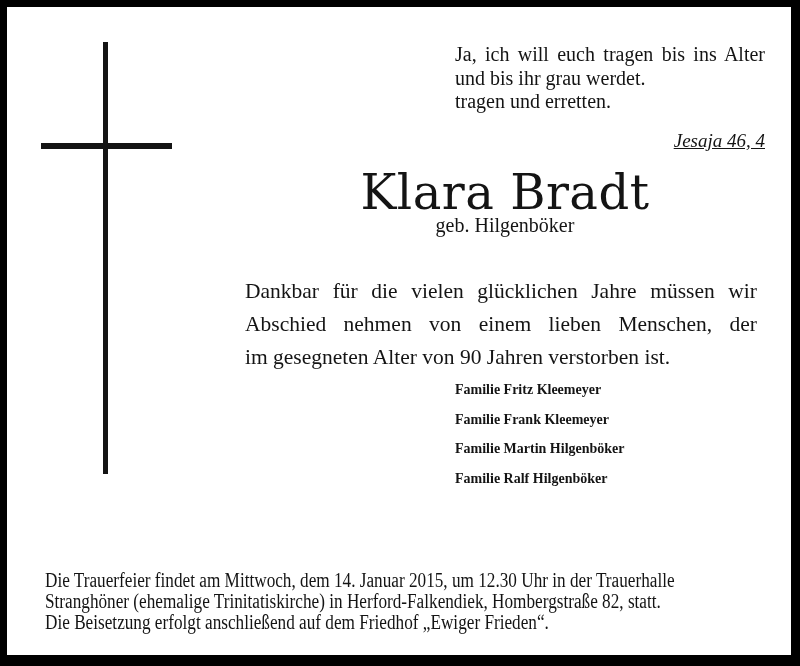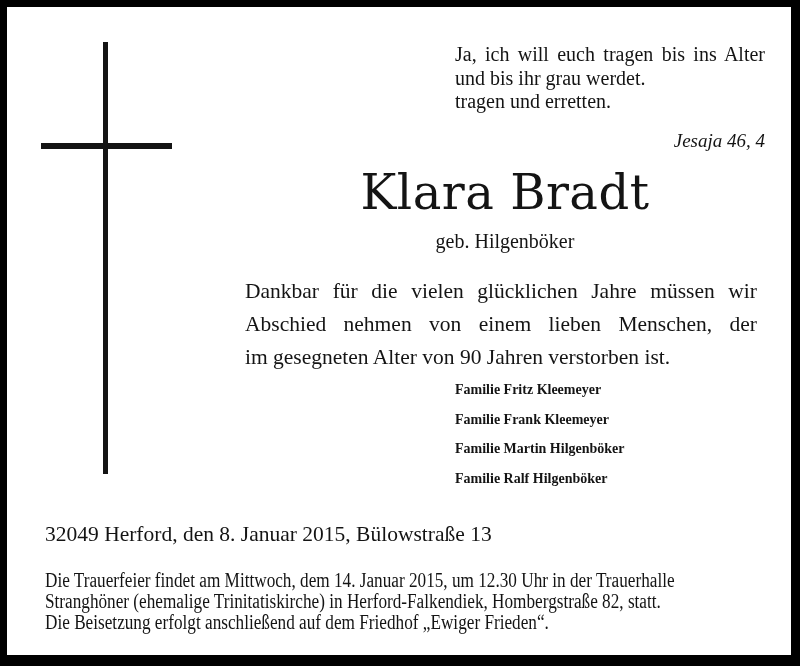--- a/index.html
+++ b/index.html
@@ -10,27 +10,27 @@
   
   .cross{position:absolute;left:0;top:0;}
   .cross .vbar{position:absolute;left:96px;top:35px;width:5px;height:432px;background:var(--ink,#111);}
   .cross .hbar{position:absolute;left:34px;top:136px;width:131px;height:6px;background:var(--ink,#111);}
 
   
   .quote{position:absolute;left:448px;top:36px;width:310px;font-size:20px;line-height:23.7px;}
   .quote .qline{white-space:normal;}
   .justify{text-align:justify;text-align-last:justify;}
   .attrib{position:absolute;left:448px;top:122px;width:310px;text-align:right;
-          font-style:italic;font-size:19px;line-height:23px;}
+          font-style:italic;font-size:19px;line-height:23px;text-decoration:underline;}
 
   
   .namecol{position:absolute;left:238px;top:153px;width:520px;text-align:center;}
   .deceased{font-family:"DejaVu Serif", serif;font-size:48px;line-height:64px;font-weight:400;
             letter-spacing:0.5px;}
-  .birthname{position:absolute;left:238px;top:222px;width:520px;text-align:center;
+  .birthname{position:absolute;left:238px;top:206px;width:520px;text-align:center;
              font-size:20px;line-height:24px;}
 
   
   .obit{position:absolute;left:238px;top:268px;width:512px;font-size:21.5px;line-height:33px;}
 
   
   .mourners{position:absolute;left:448px;top:368px;font-size:14px;line-height:29.5px;font-weight:bold;}
 
   
   .dateline{position:absolute;left:38px;top:514px;font-size:21.5px;line-height:26px;}
@@ -71,21 +71,20 @@
       </div>
 
     <div class="mourners">
 
     <div class="mline">Familie Fritz Kleemeyer</div>
         <div class="mline">Familie Frank Kleemeyer</div>
         <div class="mline">Familie Martin Hilgenböker</div>
         <div class="mline">Familie Ralf Hilgenböker</div>
       </div>
 
-    <div class="dateline">32049 Herford, den 8. Januar 2015, Bülowstraße 13</div>
 
     <div class="funeral">
 
     <div class="fline">Die Trauerfeier findet am Mittwoch, dem 14. Januar 2015, um 12.30 Uhr in der Trauerhalle</div>
         <div class="fline">Stranghöner (ehemalige Trinitatiskirche) in Herford-Falkendiek, Hombergstraße 82, statt.</div>
         <div class="fline">Die Beisetzung erfolgt anschließend auf dem Friedhof „Ewiger Frieden“.</div>
       </div>
 
   </div>
 </div>

